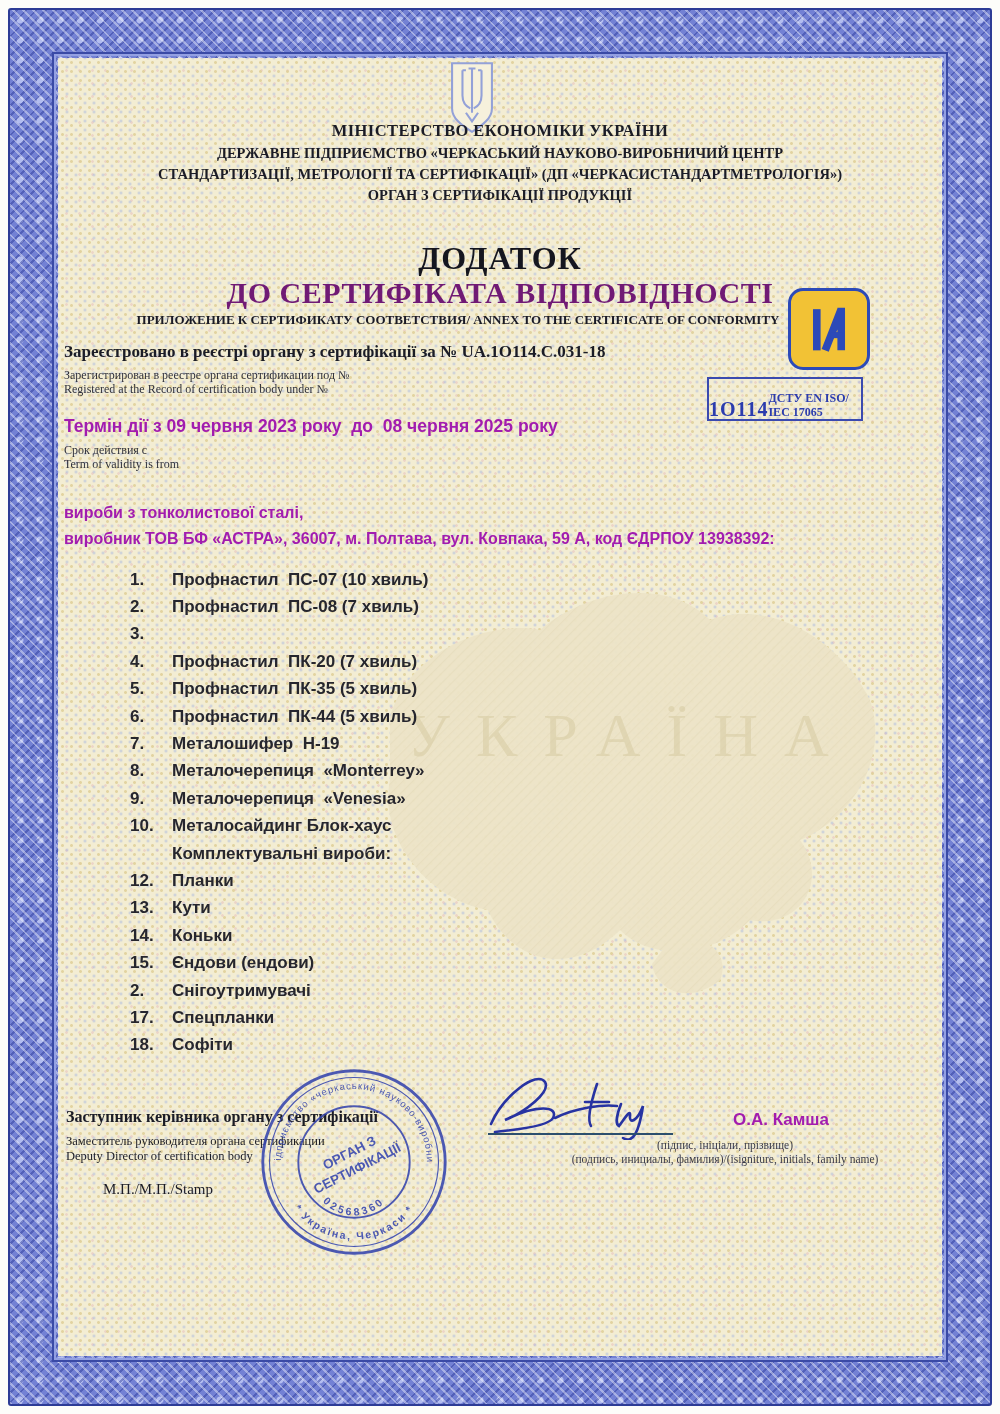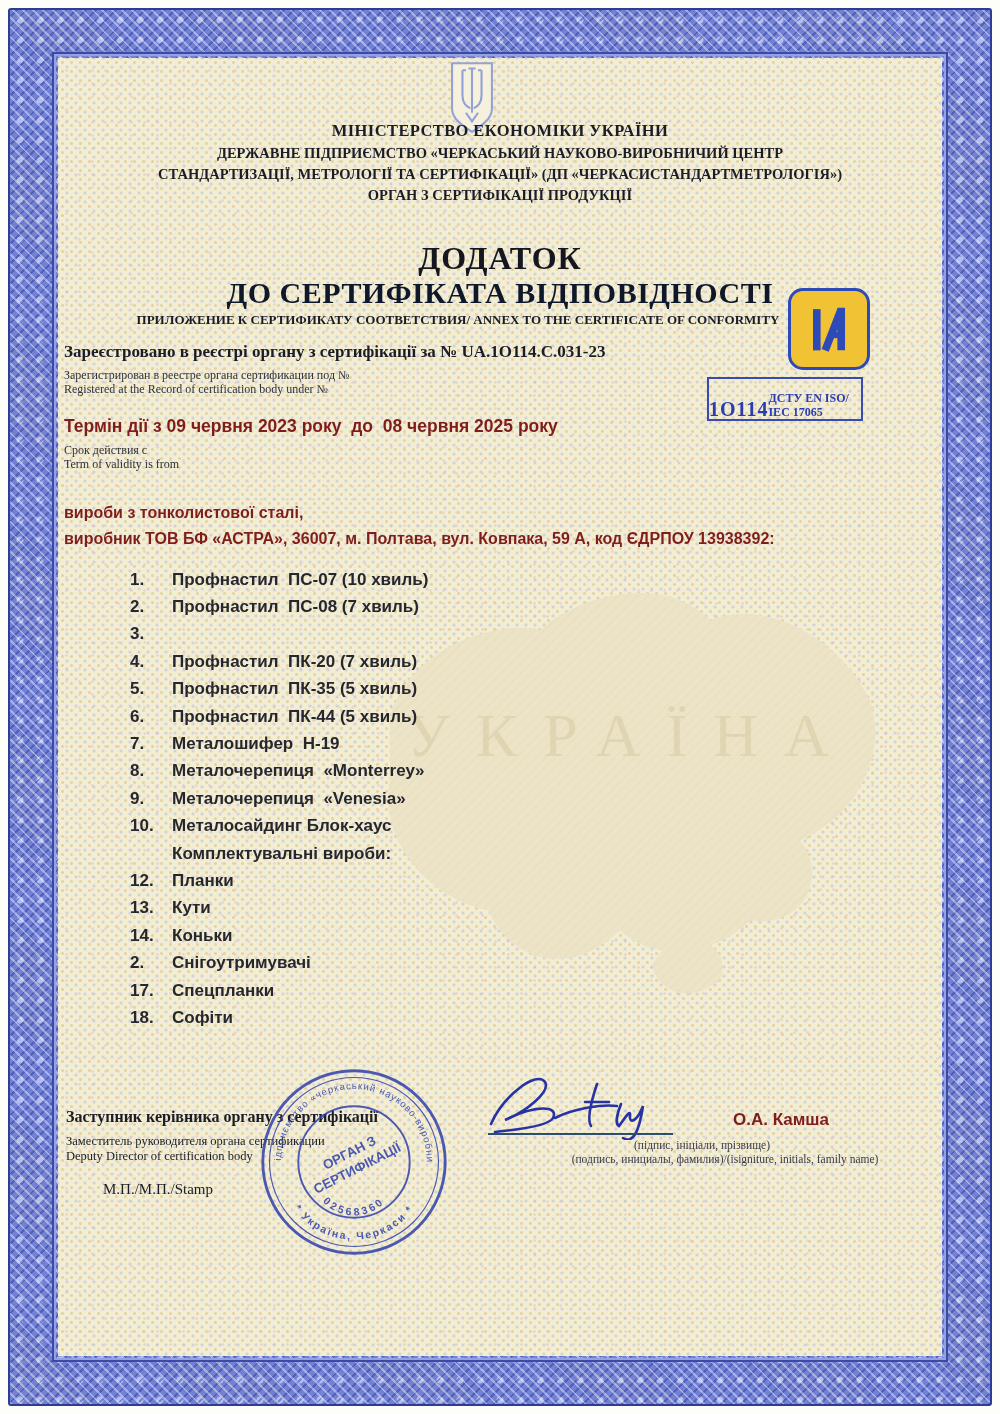--- a/index.html
+++ b/index.html
@@ -20,31 +20,31 @@
     background-image:
       radial-gradient(circle, rgba(222,206,150,.8) 1.1px, transparent 1.8px),
       radial-gradient(circle, rgba(158,176,226,.5) 1px, transparent 1.6px),
       radial-gradient(circle, rgba(226,170,180,.35) 1px, transparent 1.6px);
     background-size:9px 9px,9px 9px,13px 13px;
     background-position:0 0,4.5px 4.5px,2px 6px;}
   .abs{position:absolute;}
   .ctr{left:0;width:100%;text-align:center;}
   
   .serifB{font-family:"Liberation Serif",serif;font-weight:bold;}
-  .sansB{font-family:"Liberation Sans",sans-serif;font-weight:bold;color:#7f1d1d;}
+  .sansB{font-family:"Liberation Sans",sans-serif;font-weight:bold;color:#a21caf;}
   .small{font-size:12px;color:#30313c;}
   .pre{white-space:pre;}
   
   .h-line1{top:121px;font-size:16.5px;letter-spacing:.4px;}
   .h-line2{top:145px;font-size:14.5px;}
   .h-line3{top:166px;font-size:14.5px;}
   .h-line4{top:187px;font-size:14.5px;}
   
   .t-line1{top:240px;font-size:32px;letter-spacing:1px;color:#15161f;}
-  .t-line2{top:276px;font-size:30px;letter-spacing:.5px;color:#0f172a;}
+  .t-line2{top:276px;font-size:30px;letter-spacing:.5px;color:#701a75;}
   .t-sub{top:312px;left:88px;width:740px;text-align:center;font-size:13px;color:#1a1b26;}
   
   .reg-main{top:342px;left:64px;font-size:17px;}
   .reg-ru{top:368px;left:64px;}
   .reg-en{top:382px;left:64px;}
   
   .badge{top:288px;left:788px;width:76px;height:76px;background:#f2c235;
     border:3px solid #2c4ab8;border-radius:15px;display:flex;align-items:center;justify-content:center;}
   .code-box{top:377px;left:707px;width:152px;height:40px;border:2px solid #3a4ab0;
     display:flex;flex-direction:row;align-items:flex-end;justify-content:center;color:#2b3cae;}
@@ -64,21 +64,21 @@
   .row .num{width:42px;}
   .row .txt{white-space:pre;}
   .total{top:1080px;left:130px;font-size:17px;}
   
   .sig-title{top:1108px;left:66px;font-size:16px;}
   .sig-ru{top:1134px;left:66px;font-size:12.5px;}
   .sig-en{top:1149px;left:66px;font-size:12.5px;}
   .stamp-label{top:1181px;left:103px;font-size:15px;}
   .sig-line{top:1133px;left:488px;width:185px;height:2px;background:#2c4f6e;}
   .sig-name{top:1110px;left:733px;font-size:17px;}
-  .cap1{top:1139px;left:522px;width:360px;text-align:center;font-size:11.5px;color:#3a3b4a;}
+  .cap1{top:1139px;left:545px;width:360px;text-align:center;font-size:11.5px;color:#3a3b4a;}
   .cap2{top:1153px;left:505px;width:440px;text-align:center;font-size:11.5px;color:#3a3b4a;}
   .sig-svg{top:1062px;left:485px;}
   .stamp-svg{top:1066px;left:258px;opacity:.85;}
   .emblem-svg{top:60px;left:446px;}
   .map-svg{top:558px;left:368px;}
 </style>
 </head>
 <body>
 
 <div class="page">
@@ -117,21 +117,21 @@
 
   <div class="abs ctr serifB h-line1">МІНІСТЕРСТВО ЕКОНОМІКИ УКРАЇНИ</div>
   <div class="abs ctr serifB h-line2">ДЕРЖАВНЕ ПІДПРИЄМСТВО «ЧЕРКАСЬКИЙ НАУКОВО-ВИРОБНИЧИЙ ЦЕНТР</div>
   <div class="abs ctr serifB h-line4">ОРГАН З СЕРТИФІКАЦІЇ ПРОДУКЦІЇ</div>
   <div class="abs ctr serifB h-line3">СТАНДАРТИЗАЦІЇ, МЕТРОЛОГІЇ ТА СЕРТИФІКАЦІЇ» (ДП «ЧЕРКАСИСТАНДАРТМЕТРОЛОГІЯ»)</div>
 
   <div class="abs ctr serifB t-line1">ДОДАТОК</div>
   <div class="abs ctr serifB t-line2">ДО СЕРТИФІКАТА ВІДПОВІДНОСТІ</div>
   <div class="abs serifB t-sub">ПРИЛОЖЕНИЕ К СЕРТИФИКАТУ СООТВЕТСТВИЯ/ ANNEX TO THE CERTIFICATE OF CONFORMITY</div>
 
-  <div class="abs serifB reg-main">Зареєстровано в реєстрі органу з сертифікації за № UA.1О114.С.031-23</div>
+  <div class="abs serifB reg-main">Зареєстровано в реєстрі органу з сертифікації за № UA.1О114.С.031-18</div>
   <div class="abs small reg-ru">Зарегистрирован в реестре органа сертификации под №</div>
   <div class="abs small reg-en">Registered at the Record of certification body under №</div>
 
   <div class="abs badge">
     <svg width="58" height="58" viewBox="0 0 76 76">
       <g stroke="#2c4ab8" fill="none">
         <path d="M22 12 V66" stroke-width="10"></path>
         <path d="M33 66 L54 12 M54 10 V66" stroke-width="10"></path>
         <path d="M40 46 H56" stroke-width="8"></path>
       </g>
@@ -213,20 +213,24 @@
     <div class="row">
       <span class="num">13.</span>
       <span class="txt">Кути</span>
     </div>
 
     <div class="row">
       <span class="num">14.</span>
       <span class="txt">Коньки</span>
     </div>
 
+    <div class="row">
+      <span class="num">15.</span>
+      <span class="txt">Єндови (ендови)</span>
+    </div>
 
     <div class="row">
       <span class="num">2.</span>
       <span class="txt">Снігоутримувачі</span>
     </div>
 
     <div class="row">
       <span class="num">17.</span>
       <span class="txt">Спецпланки</span>
     </div>

